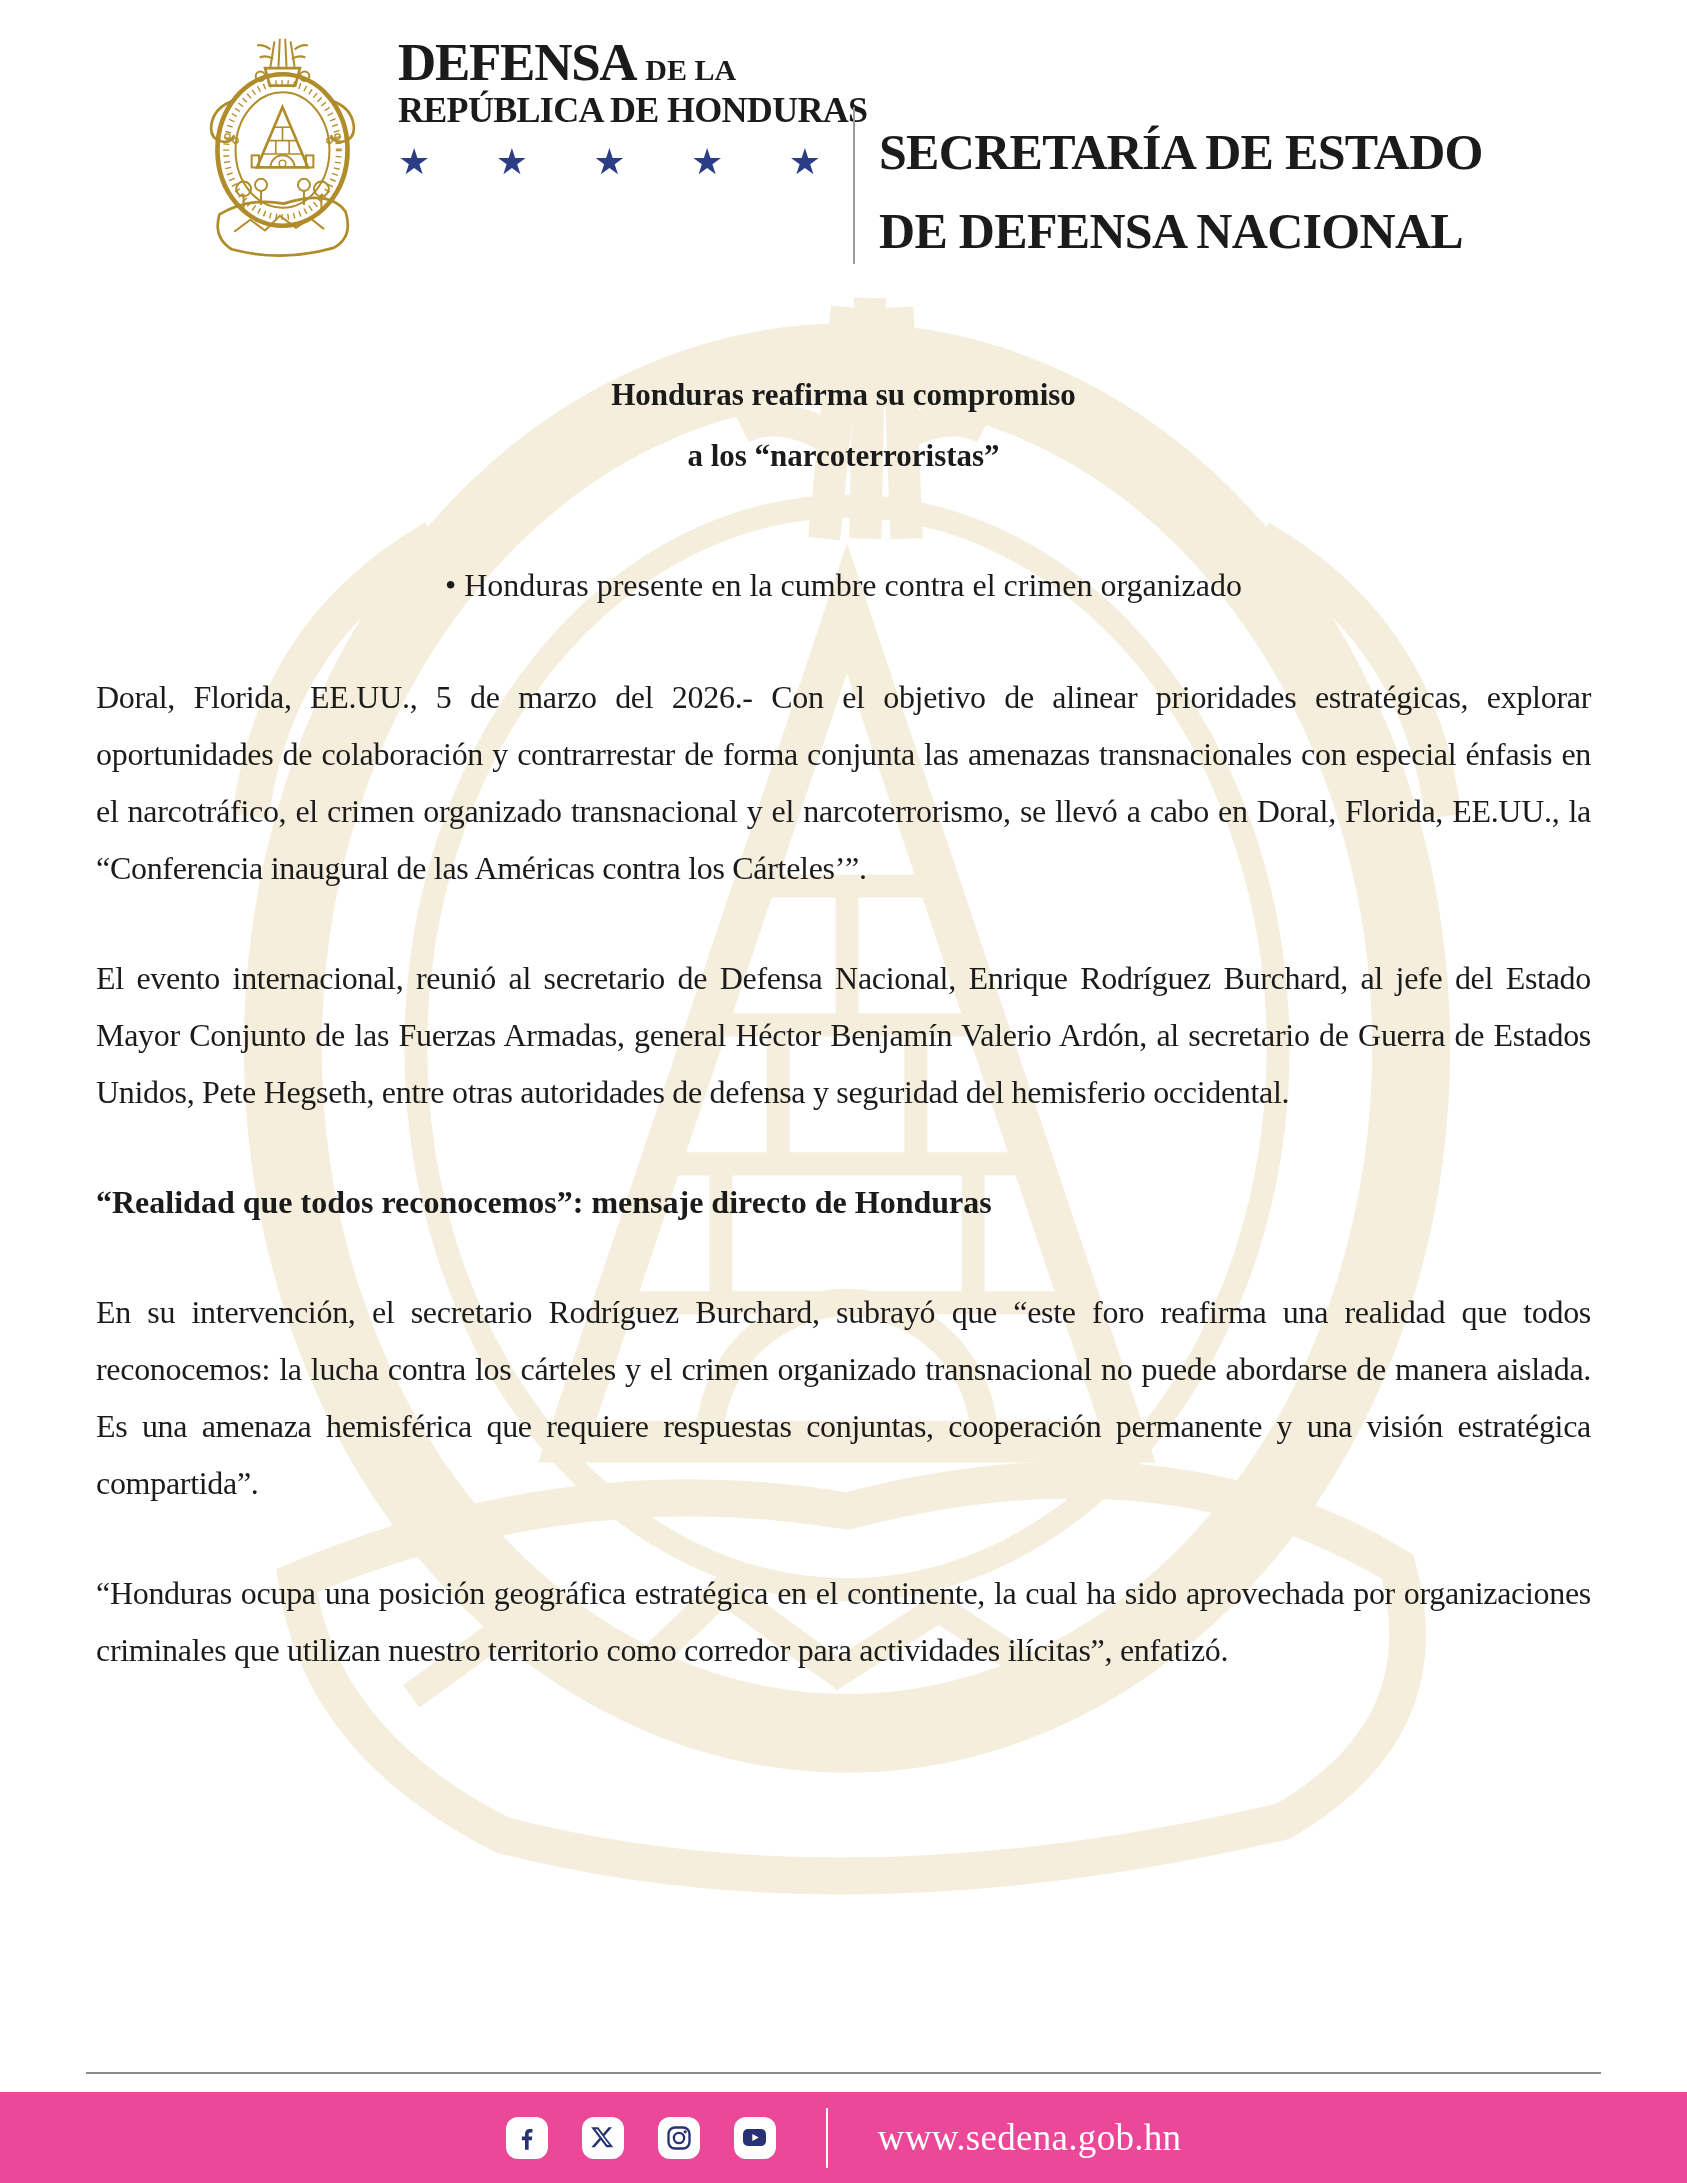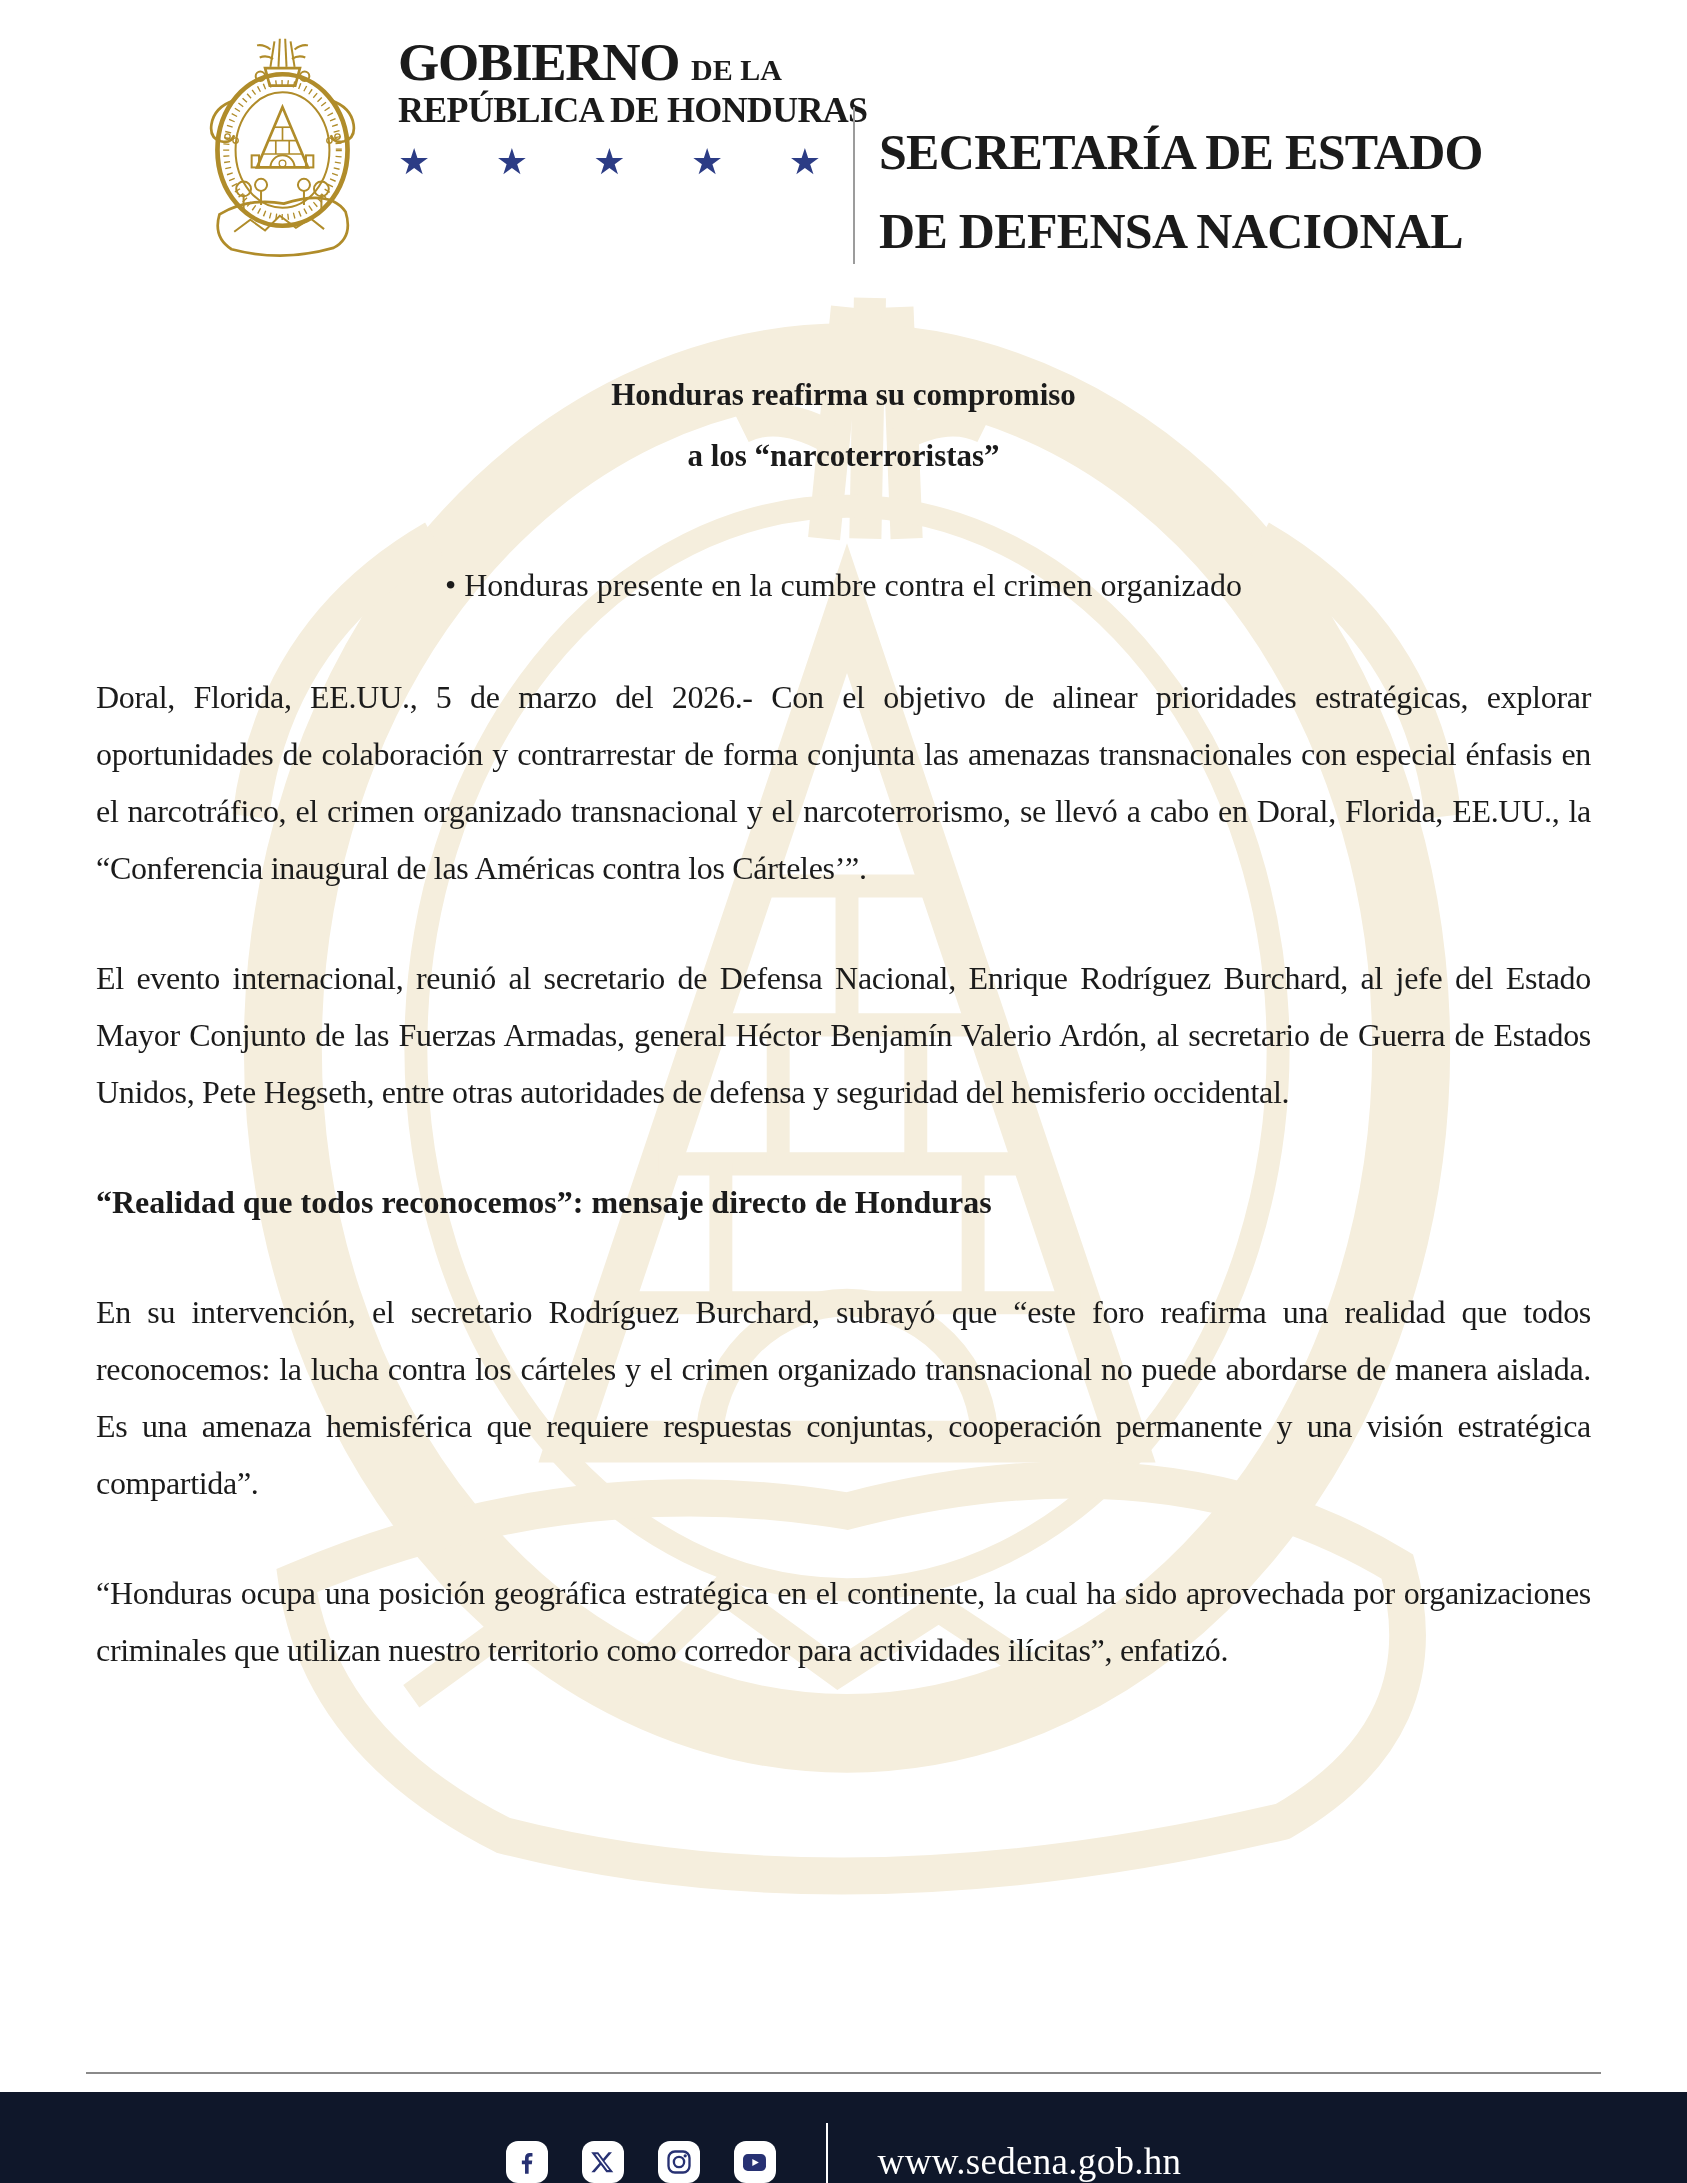--- a/index.html
+++ b/index.html
@@ -22,21 +22,21 @@
   .doc{position:relative;z-index:1;margin:0 96px;}
   .doc-title{margin-top:93px;text-align:center;font-weight:bold;font-size:31px;line-height:61px;}
   .doc-title span{display:block;}
   .bullet-line{text-align:center;font-size:32px;line-height:40px;margin-top:79px;}
   .body-p{font-size:32px;line-height:57px;text-align:justify;margin:53px 0 0 0;letter-spacing:-0.3px;}
   .subhead{font-size:32px;line-height:57px;font-weight:bold;margin:53px 0 0 0;}
   
   .page-footer{position:absolute;left:0;right:0;bottom:0;z-index:2;}
   .rule{height:2px;background:#8a8a8a;margin:0 86px;}
   .address{text-align:center;font-size:32px;line-height:38px;color:#5d5d5d;margin-top:17px;}
-  .navbar{margin-top:18.5px;height:91px;background:#0f172a;display:flex;align-items:flex-end;justify-content:center;}
+  .navbar{margin-top:18.5px;height:91px;background:#ec4899;display:flex;align-items:center;justify-content:center;}
   .social{display:flex;align-items:center;gap:34px;}
   .icon-tile{width:42px;height:42px;background:#ffffff;border-radius:12px;display:flex;align-items:center;justify-content:center;}
   .nav-divider{width:2px;height:60px;background:#ffffff;margin:0 50px;}
   .site{color:#ffffff;font-size:37px;letter-spacing:0.3px;}
 </style>
 </head>
 <body>
 
 <div class="page">
 
@@ -108,21 +108,21 @@
       <line x1="98" y1="252" x2="98" y2="230" stroke-width="3"></line>
         <circle cx="98" cy="222" r="9" stroke-width="3"></circle>
       <line x1="188" y1="262" x2="188" y2="236" stroke-width="3"></line>
         <circle cx="188" cy="228" r="11" stroke-width="3"></circle>
       <line x1="162" y1="252" x2="162" y2="230" stroke-width="3"></line>
         <circle cx="162" cy="222" r="9" stroke-width="3"></circle>
     </svg>
 
     <div class="brand-text">
       <div class="brand-line1">
-        <span>GOBIERNO</span>
+        <span>DEFENSA</span>
         <span class="suffix">DE LA</span>
       </div>
       <div class="brand-line2">REPÚBLICA DE HONDURAS</div>
       <div class="stars">
         <span>★</span>
         <span>★</span>
         <span>★</span>
         <span>★</span>
         <span>★</span>
       </div>

